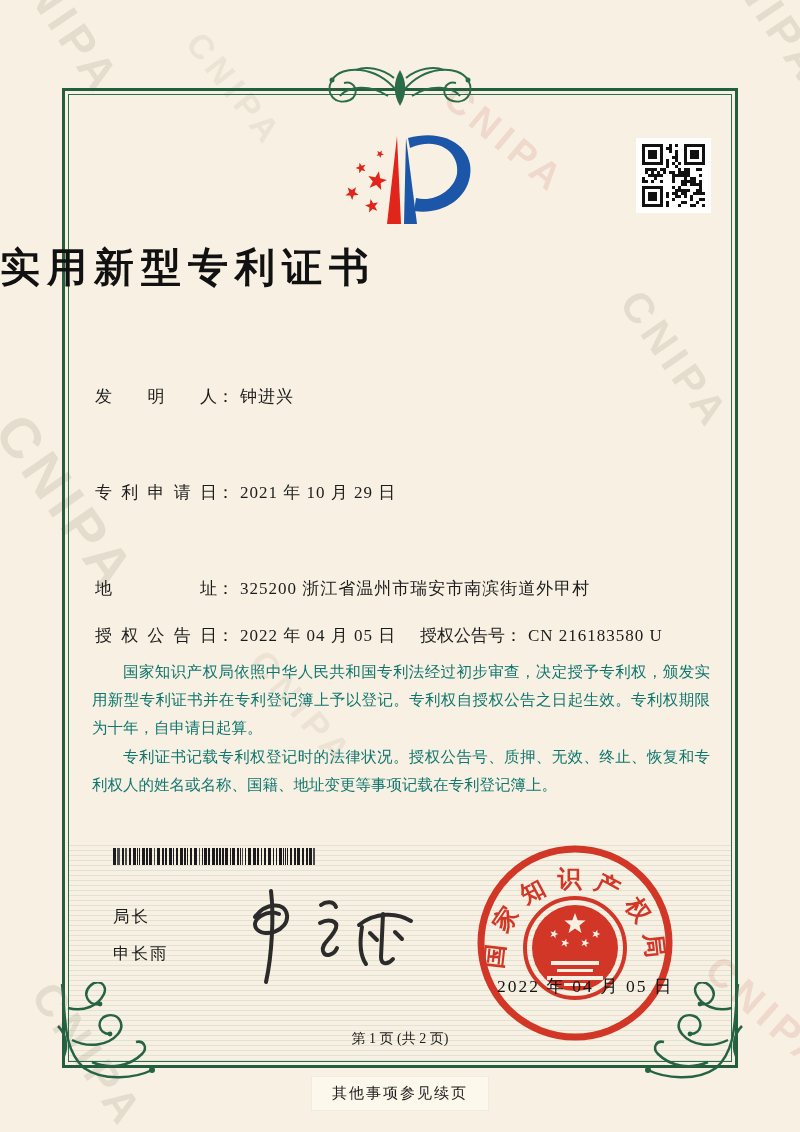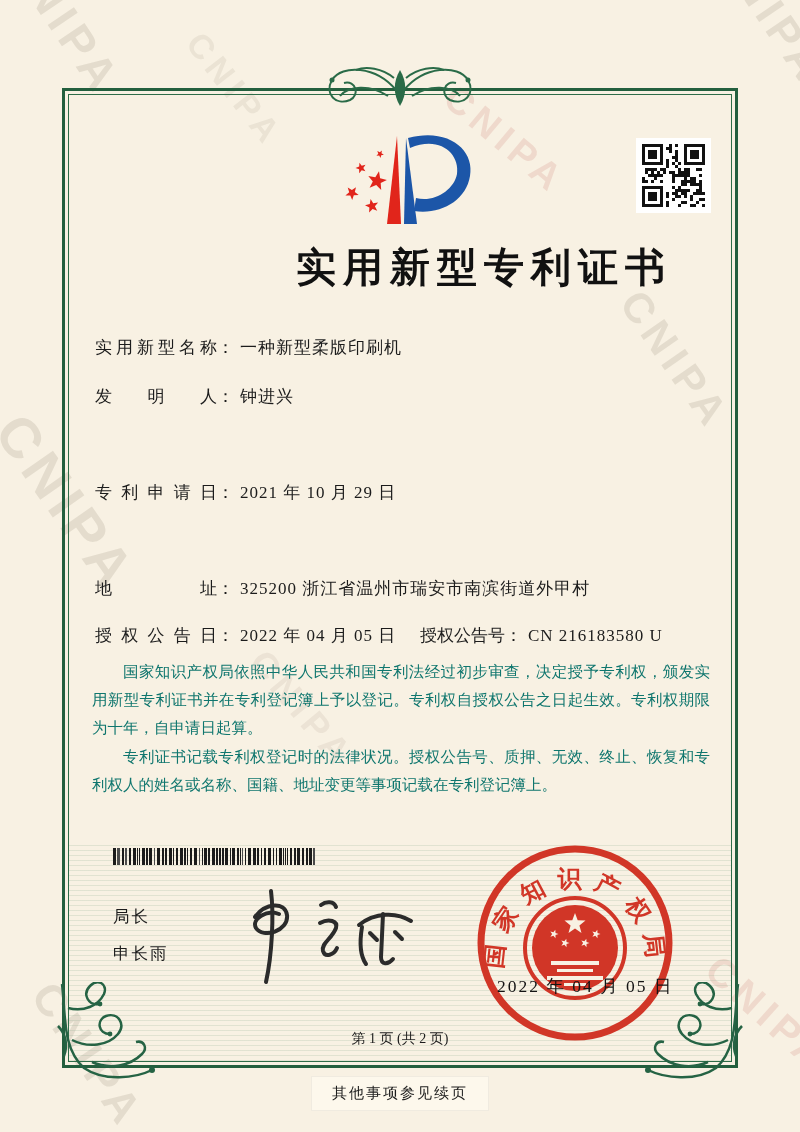--- a/index.html
+++ b/index.html
@@ -38,21 +38,21 @@
   
   .cert-no{
     position:absolute;left:95px;top:136px;font-size:17px;letter-spacing:3px;
   }
   .logo{position:absolute;left:330px;top:124px;width:150px;height:112px;}
   .qr-wrap{
     position:absolute;left:636px;top:138px;width:75px;height:75px;
     background:#ffffff;display:flex;align-items:center;justify-content:center;
   }
   .title{
-    position:absolute;left:0;top:240px;width:672px;text-align:right;
+    position:absolute;left:0;top:240px;width:672px;text-align:left;
     font-size:40px;font-weight:bold;letter-spacing:7px;color:#111;
   }
 
   
   .row{position:absolute;left:95px;font-size:17px;white-space:nowrap;}
   .lbl{display:inline-block;width:122px;text-align:justify;text-align-last:justify;}
   .colon{display:inline-block;margin-right:6px;}
   .val{letter-spacing:1px;}
   .grant-right{position:absolute;left:325px;top:0;}
 
@@ -362,23 +362,20 @@
         <rect x="24" y="60" width="3" height="3" fill="#111"></rect>
         <rect x="36" y="60" width="3" height="3" fill="#111"></rect>
         <rect x="48" y="60" width="3" height="3" fill="#111"></rect>
         <rect x="51" y="60" width="3" height="3" fill="#111"></rect>
         <rect x="60" y="60" width="3" height="3" fill="#111"></rect>
       </svg>
   </div>
 
   <div class="title">实用新型专利证书</div>
 
-  <div class="row" style="top:336px">
-    <span class="lbl">实用新型名称</span><span class="colon">：</span><span class="val">一种新型柔版印刷机</span>
-  </div>
   <div class="row" style="top:385px">
     <span class="lbl">发明人</span><span class="colon">：</span><span class="val">钟进兴</span>
   </div>
   <div class="row" style="top:481px">
     <span class="lbl">专利申请日</span><span class="colon">：</span><span class="val">2021 年 10 月 29 日</span>
   </div>
   <div class="row" style="top:577px">
     <span class="lbl">地址</span><span class="colon">：</span><span class="val">325200 浙江省温州市瑞安市南滨街道外甲村</span>
   </div>
 

